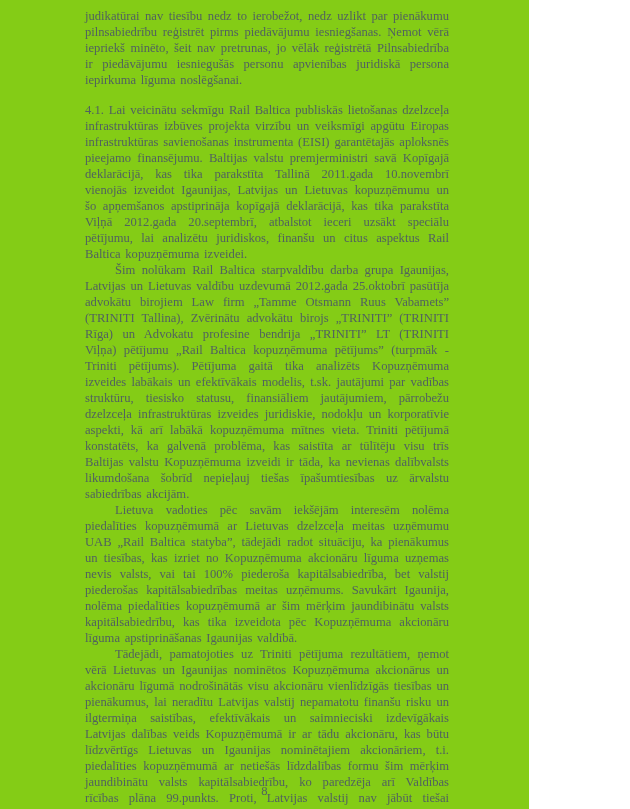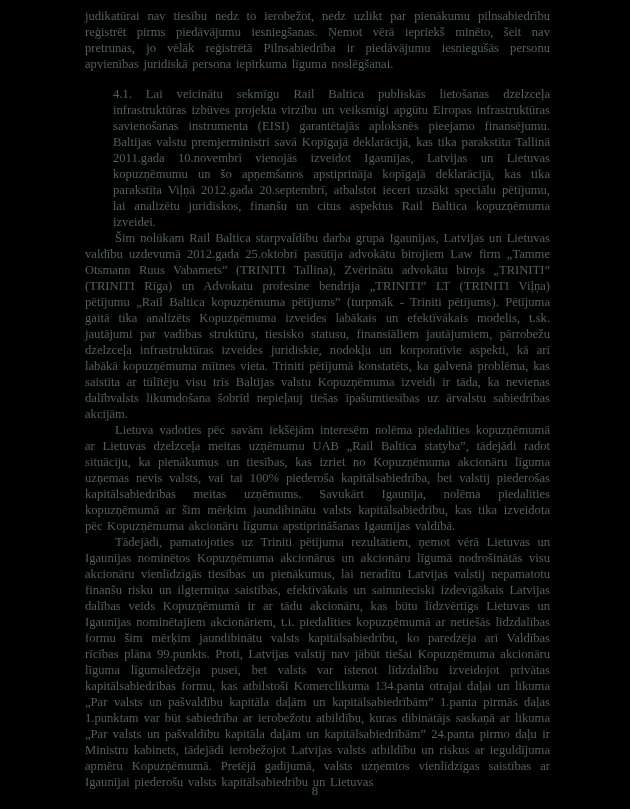--- a/index.html
+++ b/index.html
@@ -2,39 +2,38 @@
 <html><head>
 <meta charset="utf-8">
 <style>
   html, body {
     margin: 0;
     padding: 0;
     background: #ffffff;
   }
   .page {
     position: relative;
-    width: 630px;
+    width: 529px;
     height: 809px;
     box-sizing: border-box;
     padding: 8px 80px 0 85px;
-    background: #000000;
+    background: #84cc16;
     font-family: "Liberation Serif", "DejaVu Serif", serif;
     color: #51625f;
     overflow: hidden;
   }
   .para {
     margin: 0;
     text-align: justify;
     font-size: 12.6px;
     line-height: 16px;
     word-spacing: 1.5px;
   }
   .gap-before {
     margin-top: 14px;
-    margin-left: 28px;
   }
   .indent {
     text-indent: 30px;
   }
   .page-footer {
     position: absolute;
     left: 0;
     bottom: 11px;
     width: 100%;
     text-align: center;

